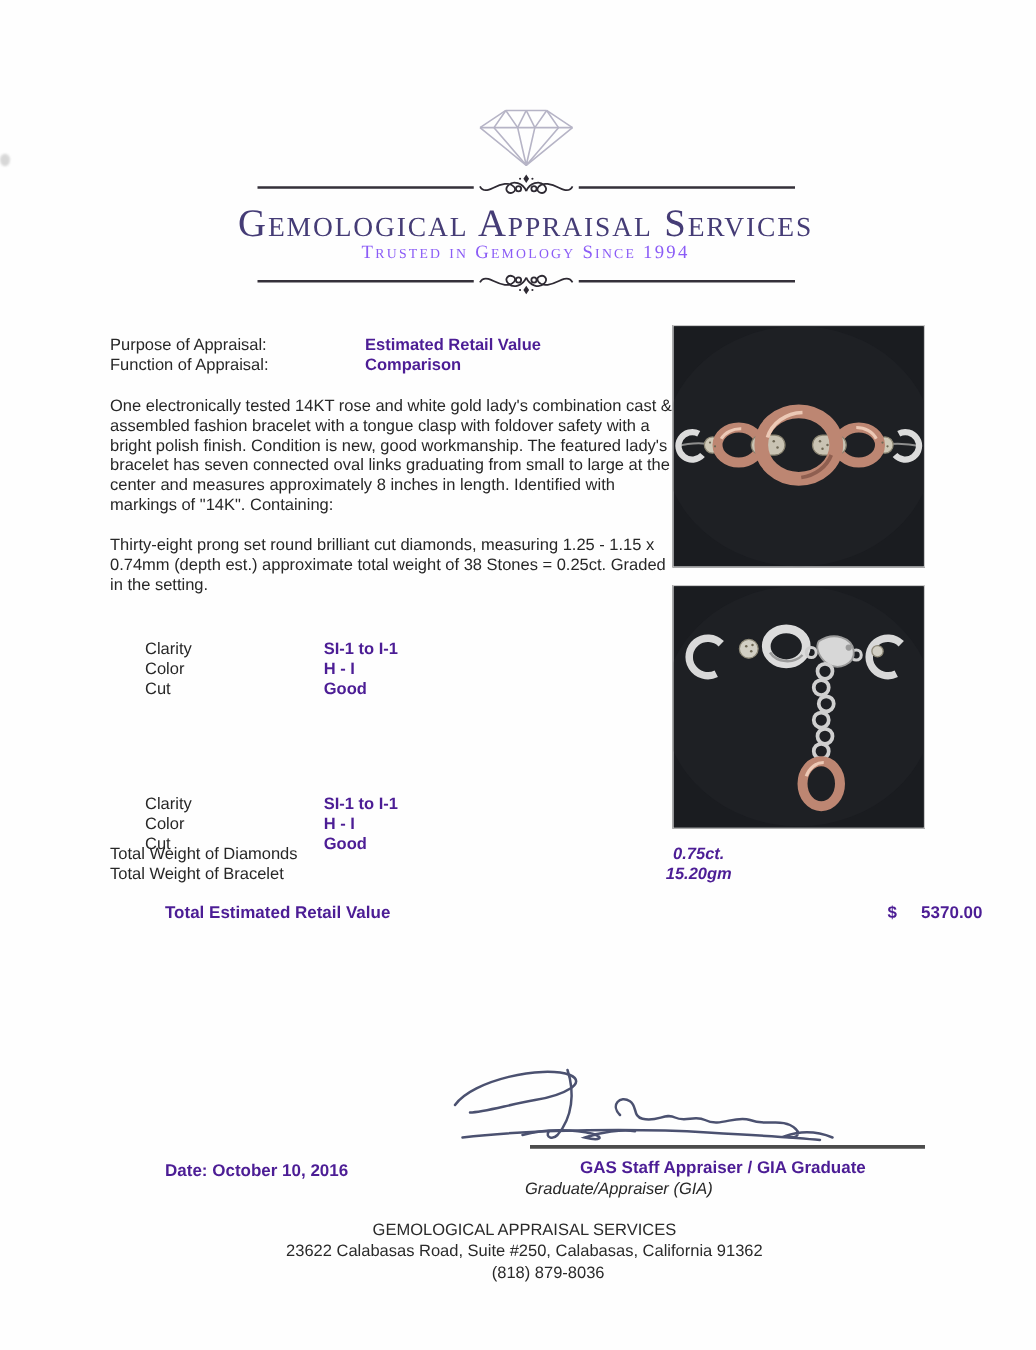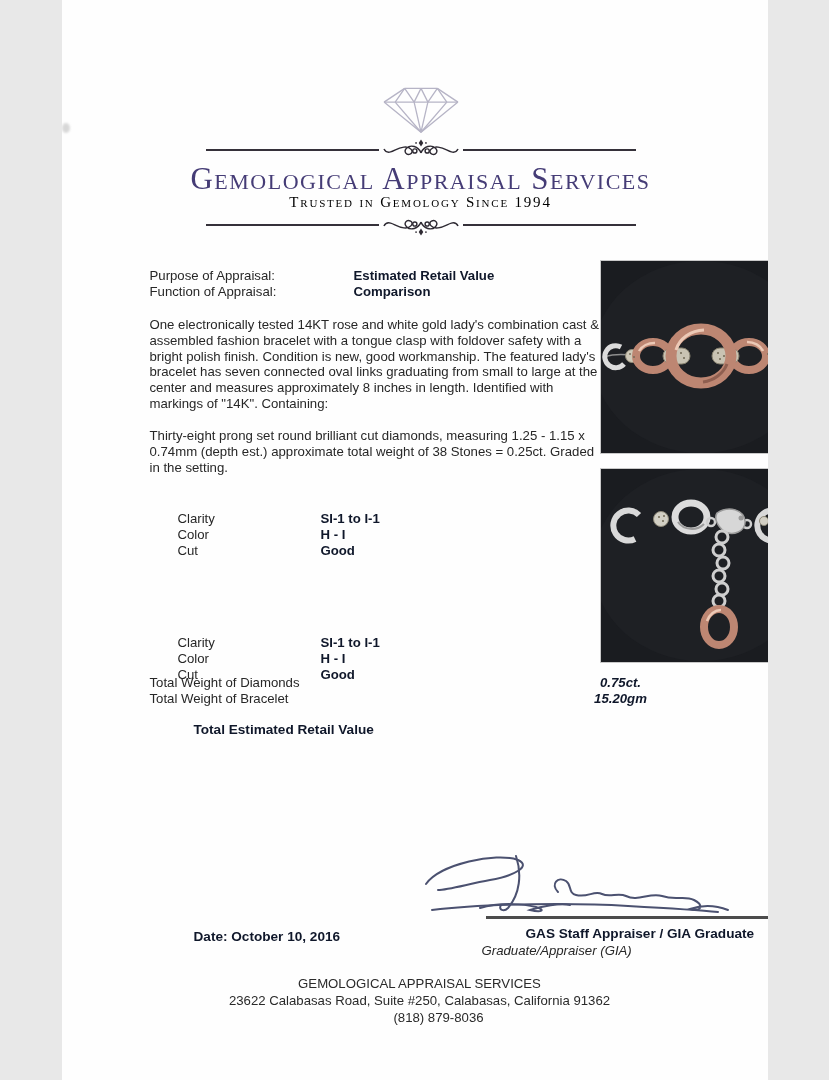--- a/index.html
+++ b/index.html
@@ -1,39 +1,39 @@
 <!DOCTYPE html>
 <html><head>
 <meta charset="utf-8">
 <style>
   html,body{margin:0;padding:0;background:#e8e8e8;}
   .page{
-    position:relative;width:706px;height:1080px;background:#fefefe;
+    position:relative;width:829px;height:1080px;background:#fefefe;
     font-family:"Liberation Sans",sans-serif;color:#2a2a2a;overflow:hidden;
     margin:0 auto;
   }
   .abs{position:absolute;}
   
   .header{position:absolute;top:84px;left:0;right:0;text-align:center;padding-left:12px;}
   .logo-diamond{display:block;margin:0 auto;}
   .rule-row{display:flex;align-items:center;width:430px;margin:0 auto;}
   .rule-row .rule{flex:1;height:2px;background:#35313a;}
   .rule-row svg{flex:0 0 auto;margin:0 4px;}
   .brand-title{
     font-family:"Liberation Serif",serif;font-variant:small-caps;
     font-size:31px;letter-spacing:1.5px;color:#453c76;line-height:30px;margin-top:2px;
     white-space:nowrap;
   }
   .brand-tagline{
     font-family:"Liberation Serif",serif;font-variant:small-caps;
-    font-size:15px;letter-spacing:1.8px;color:#000000;line-height:15px;margin:1px 0 3px 0;
+    font-size:15px;letter-spacing:1.8px;color:#8b5cf6;line-height:15px;margin:1px 0 3px 0;
   }
   
   .body-text{font-size:13.2px;line-height:15.8px;color:#272727;}
-  .b{font-weight:bold;color:#0f172a;padding-left:44px;}
+  .b{font-weight:bold;color:#4c1d95;padding-left:44px;}
   .kv-row{display:flex;}
   .kv-row .k{width:160px;}
   .para{width:456px;}
   .grade-table{margin-left:28px;margin-top:20px;}
   .grade-row{display:flex;line-height:15.8px;}
   .grade-row .gk{width:99px;}
   .totals-row{position:relative;height:15.8px;width:470px;}
   .totals-row .tv{position:absolute;left:362px;width:130px;text-align:center;font-style:italic;}
   .retail-value{display:flex;justify-content:space-between;width:76px;}
   

